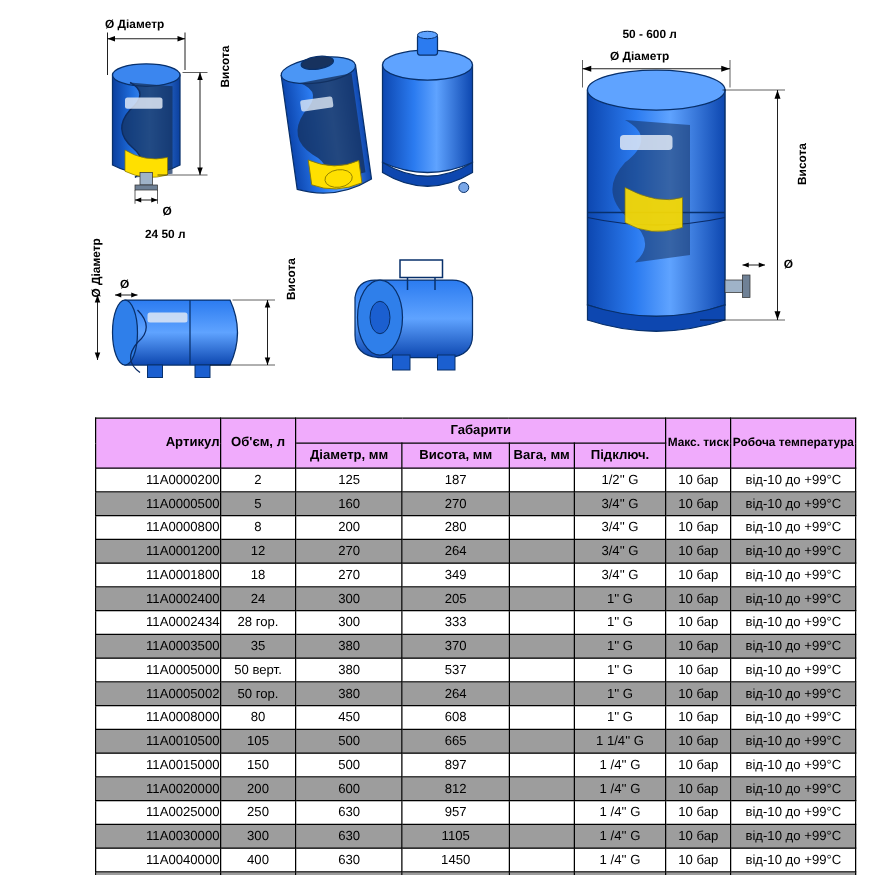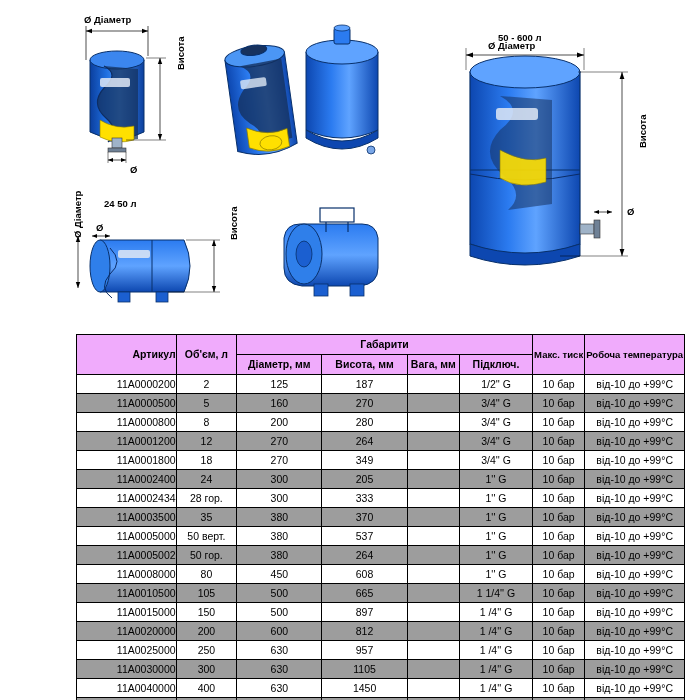--- a/index.html
+++ b/index.html
@@ -187,23 +187,23 @@
       <line x1="326" y1="222" x2="326" y2="232" stroke="#08306b" stroke-width="1.2"></line>
       <line x1="348" y1="222" x2="348" y2="232" stroke="#08306b" stroke-width="1.2"></line>
       <rect x="314" y="284" width="14" height="12" fill="#1b5fd0" stroke="#08306b" stroke-width="0.8"></rect>
       <rect x="350" y="284" width="14" height="12" fill="#1b5fd0" stroke="#08306b" stroke-width="0.8"></rect>
     </g>
   </svg>
 
   <div class="lbl b" style="left:84px;top:14px;">Ø Діаметр</div>
   <div class="lbl b vert" style="left:175px;top:70px;">Висота</div>
   <div class="lbl b" style="left:130px;top:164px;">Ø</div>
-  <div class="lbl b" style="left:104px;top:182px;margin-top:16px;">24 50 л</div>
-
-  <div class="lbl b" style="left:498px;top:32px;">50 - 600 л</div>
+  <div class="lbl b" style="left:116px;top:182px;">24 50 л</div>
+
+  <div class="lbl b" style="left:498px;top:22px;">50 - 600 л</div>
   <div class="lbl b" style="left:488px;top:40px;">Ø Діаметр</div>
   <div class="lbl b vert" style="left:637px;top:148px;">Висота</div>
   <div class="lbl b" style="left:627px;top:206px;">Ø</div>
 
   <div class="lbl b vert" style="left:72px;top:238px;">Ø Діаметр</div>
   <div class="lbl b" style="left:96px;top:222px;">Ø</div>
   <div class="lbl b vert" style="left:228px;top:240px;">Висота</div>
 </div>
 
 <table>

